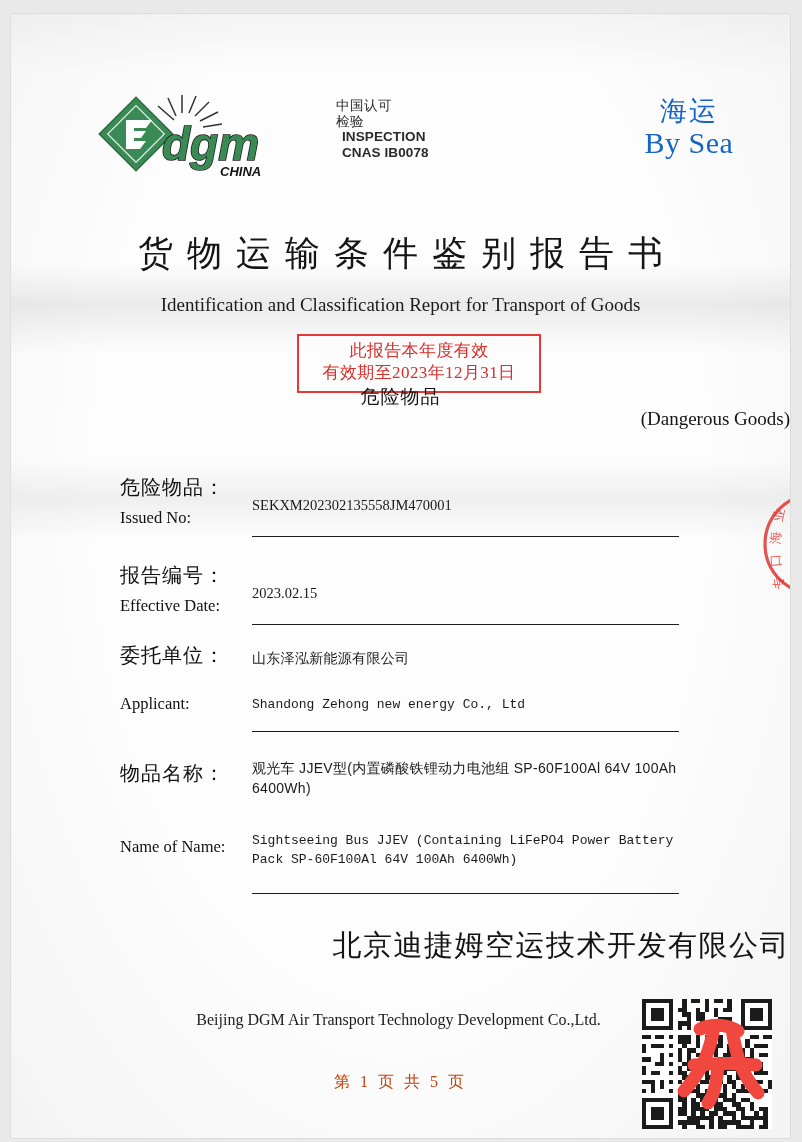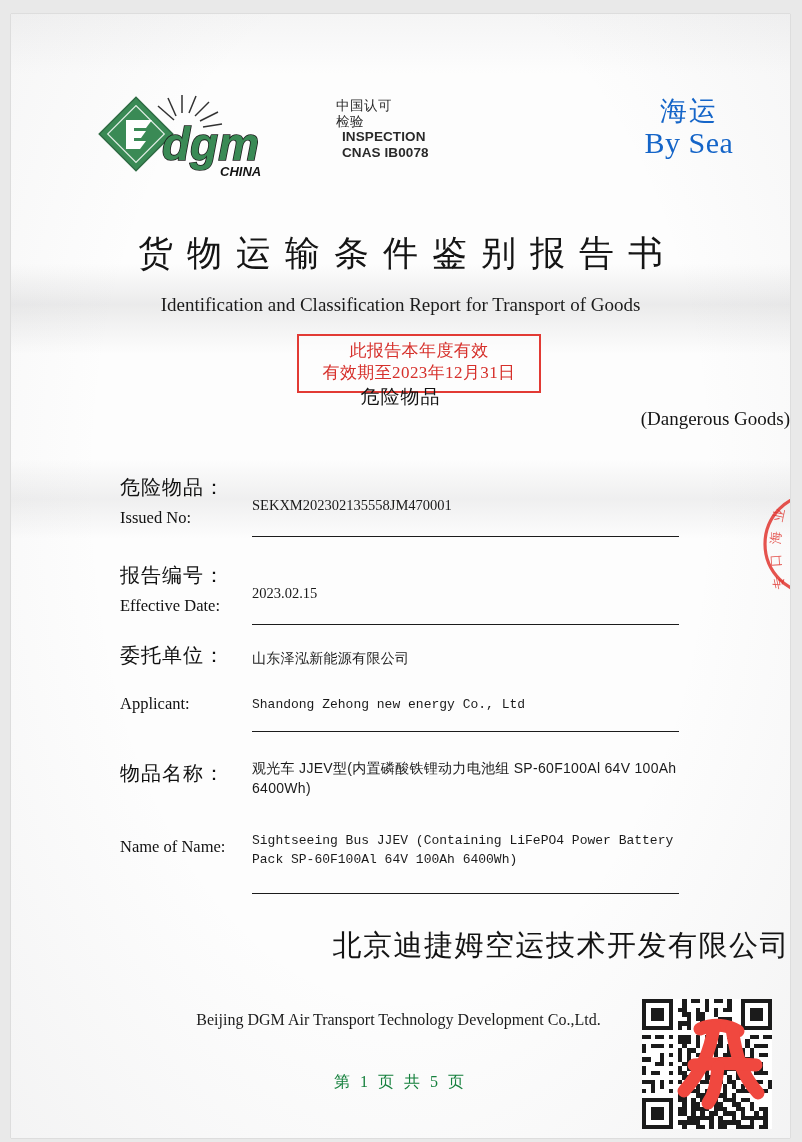--- a/index.html
+++ b/index.html
@@ -213,21 +213,21 @@
     font-size: 16px;
     color: #1b1b1b;
     margin-top: 42px;
   }
   .page-no {
     position: absolute;
     left: 0; right: 0;
     top: 1058px;
     text-align: center;
     font-size: 16px;
-    color: #15803d;
+    color: #c2410c;
     letter-spacing: 3px;
   }
 
   
   .qr-wrap {
     position: absolute;
     left: 631px;
     top: 985px;
     width: 130px;
     height: 130px;

